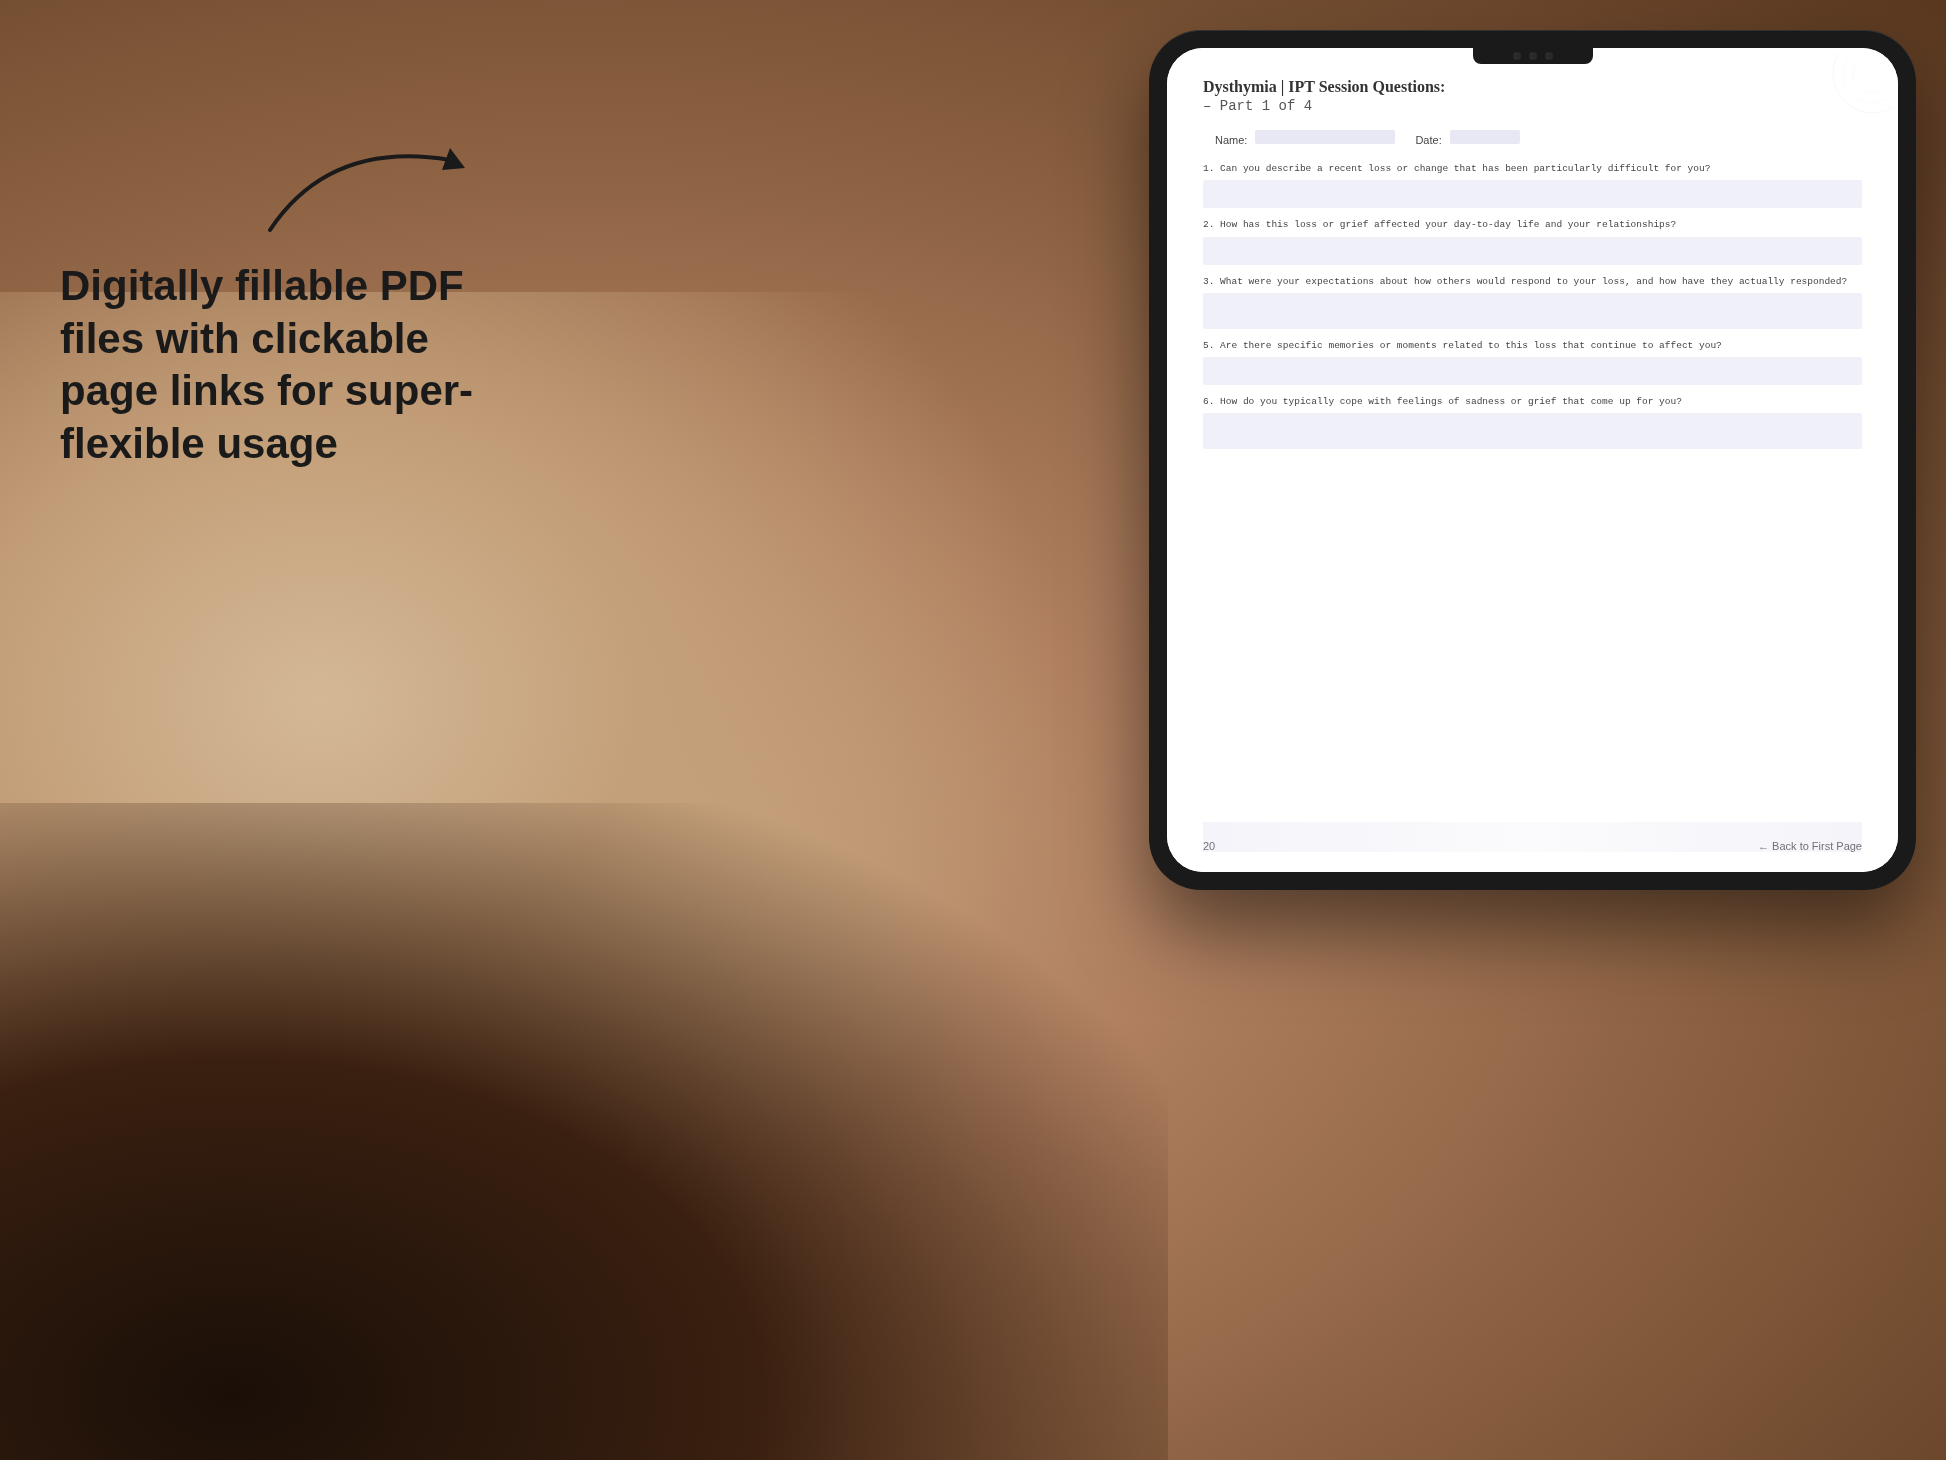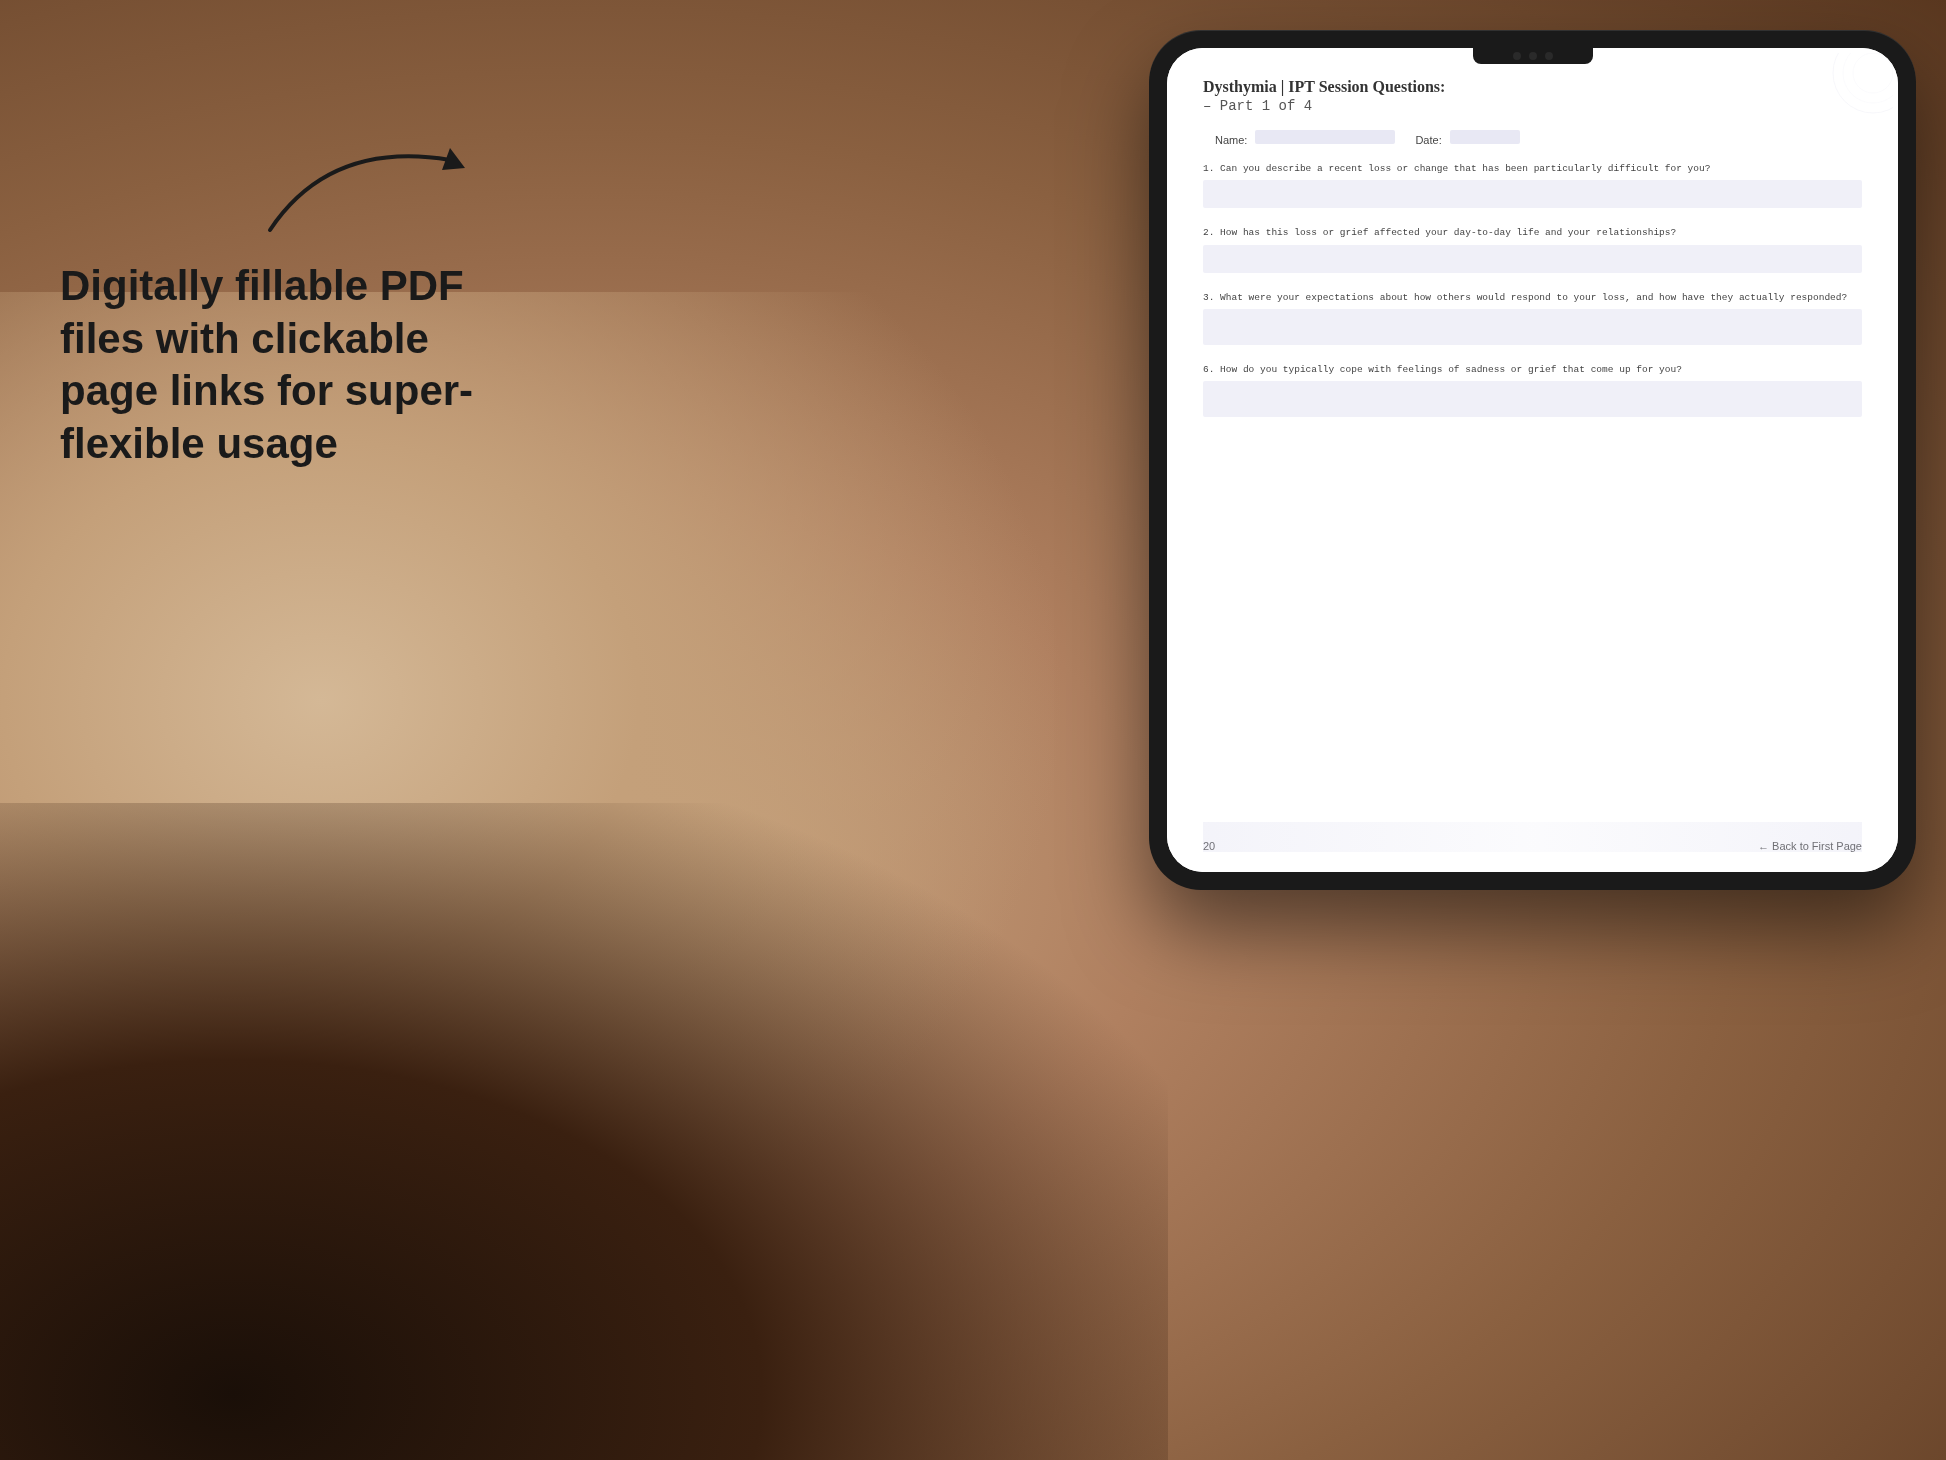--- a/index.html
+++ b/index.html
@@ -176,21 +176,21 @@
       background: #e8e8f4;
       border-radius: 2px;
       margin-left: 4px;
     }
 
     .pdf-field-input.short {
       width: 70px;
     }
 
     .pdf-question {
-      margin-bottom: 18px;
+      margin-bottom: 10px;
     }
 
     .pdf-question-text {
       font-family: 'Courier New', monospace;
       font-size: 9.5px;
       color: #444;
       line-height: 1.5;
       margin-bottom: 4px;
     }
 
@@ -315,20 +315,26 @@
           </div>
 
           <div class="pdf-question">
             <div class="pdf-question-text">
               <span>3.</span> <span>What were your expectations about how others would respond to your loss, and how have they actually responded?</span>
             </div>
             <div class="pdf-answer-box tall"></div>
           </div>
 
 
+          <div class="pdf-question">
+            <div class="pdf-question-text">
+              <span>5.</span> <span>Are there specific memories or moments related to this loss that continue to affect you?</span>
+            </div>
+            <div class="pdf-answer-box"></div>
+          </div>
 
           <div class="pdf-question">
             <div class="pdf-question-text">
               <span>6.</span> <span>How do you typically cope with feelings of sadness or grief that come up for you?</span>
             </div>
             <div class="pdf-answer-box tall"></div>
           </div>
         </div>
 
         <div class="pdf-footer">

